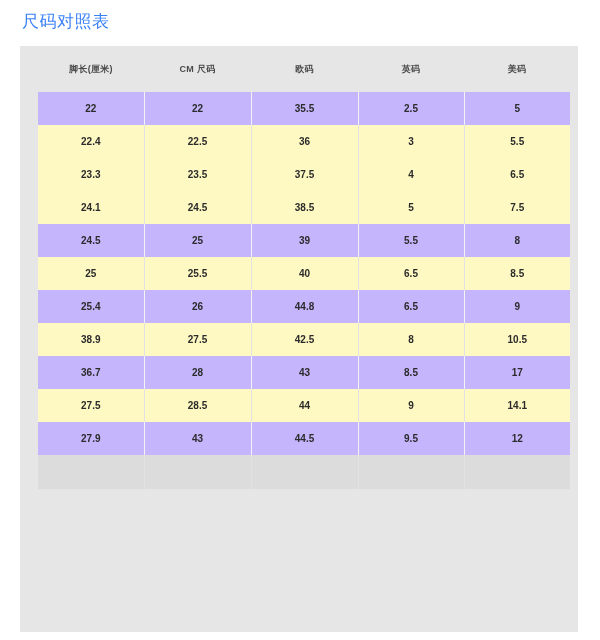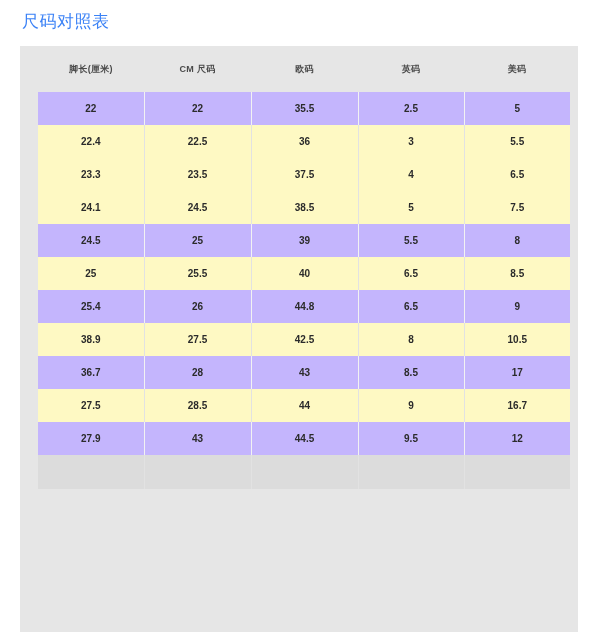--- a/index.html
+++ b/index.html
@@ -181,21 +181,21 @@
             <td>28</td>
             <td>43</td>
             <td>8.5</td>
             <td>17</td>
           </tr>
           <tr class="row-odd">
             <td>27.5</td>
             <td>28.5</td>
             <td>44</td>
             <td>9</td>
-            <td>16.7</td>
+            <td>14.1</td>
           </tr>
           <tr class="row-even">
             <td>27.9</td>
             <td>43</td>
             <td>44.5</td>
             <td>9.5</td>
             <td>12</td>
           </tr>
           <tr class="row-blank">
             <td></td>

